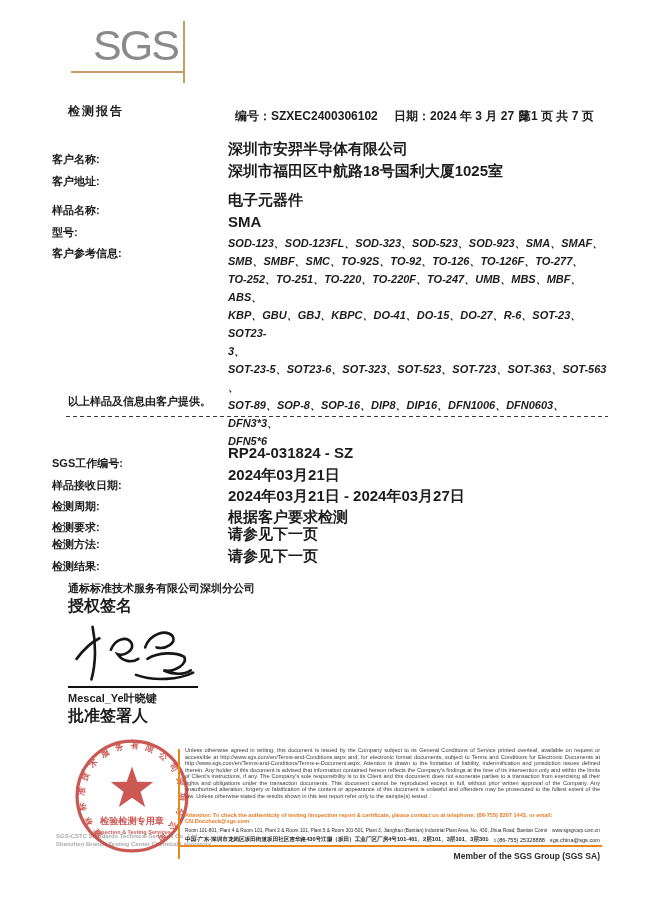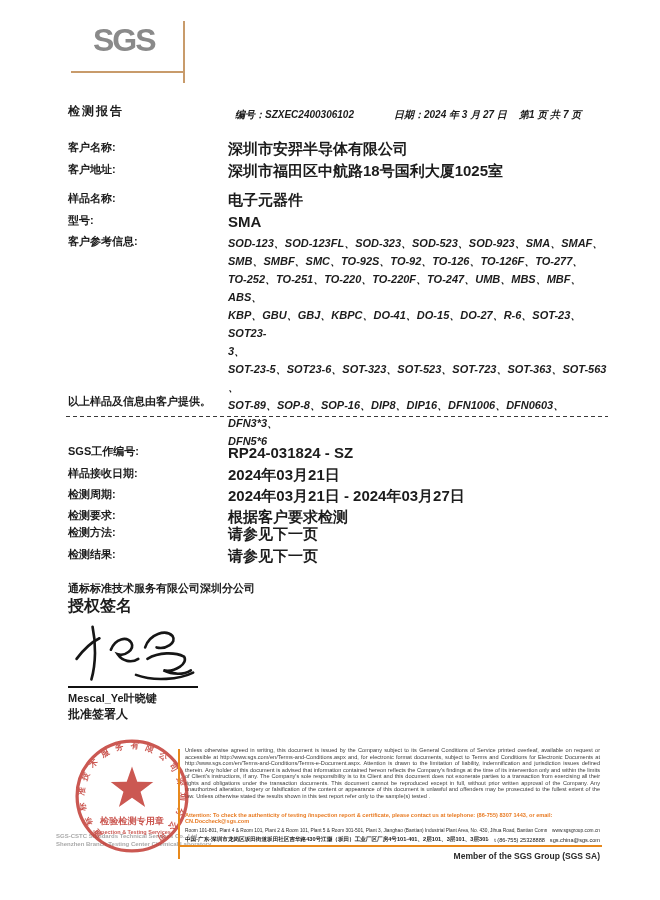--- a/index.html
+++ b/index.html
@@ -6,53 +6,53 @@
   html,body { background:#ffffff; }
   body {
     width:660px; height:900px; position:relative; overflow:hidden;
     font-family:"Liberation Sans","DejaVu Sans",sans-serif;
     color:#1c1c1c;
   }
   .abs { position:absolute; }
 
   
   .logo-text {
-    left:93px; top:24px; font-size:32px; font-weight:bold;
+    left:93px; top:24px; font-size:43px; font-weight:normal;
     color:#8a8a8a; letter-spacing:-2px; line-height:1;
   }
   .logo-hline { left:71px; top:71px; width:114px; height:2px; background:#c89b6b; }
   .logo-vline { left:183px; top:21px; width:2px; height:62px; background:#c89b6b; }
 
   
   .report-title { left:68px; top:103px; font-size:12px; font-weight:bold; letter-spacing:2px; }
-  .hdr { top:108px; font-size:10px; font-weight:bold; white-space:nowrap;font-style:italic; }
+  .hdr { top:108px; font-size:12px; font-weight:bold; white-space:nowrap; }
   .hdr-number { left:235px; }
   .hdr-date   { left:394px; }
   .hdr-pages  { left:519px; }
 
   
-  .flabel { left:68px;  font-size:11px; font-weight:bold; white-space:nowrap; }
+  .flabel { left:52px;  font-size:11px; font-weight:bold; white-space:nowrap;margin-top:12px; }
   .fvalue { left:228px; font-size:15px; font-weight:bold; white-space:nowrap; }
   .ref-lines {
     left:228px; top:234px; width:380px;
     font-size:11px; font-weight:bold; line-height:18px; white-space:pre-line;font-style:italic;
   }
   .note { left:68px; top:394px; font-size:11px; font-weight:bold; }
   .dashes {
     left:66px; top:416px; width:542px; height:1px;
     background:repeating-linear-gradient(90deg,#3a3a3a 0 4px,transparent 4px 7px);
   }
 
   
   .company-line  { left:68px; top:581px; font-size:11px; font-weight:bold; }
   .sign-label    { left:68px; top:596px; font-size:16px; font-weight:bold; }
   .sig-svg       { left:66px; top:620px; }
   .sig-underline { left:68px; top:686px; width:130px; height:2px; background:#111; }
   .signer-name   { left:68px; top:691px; font-size:11px; font-weight:bold; }
-  .signer-role   { left:68px; top:706px; font-size:12px; font-weight:bold; }
+  .signer-role   { left:68px; top:706px; font-size:16px; font-weight:bold; }
 
   
   .lab-gray {
     left:56px; top:833px; width:160px; font-size:6px; line-height:7.5px;
     color:#a9a9a9; font-weight:bold; z-index:1;
   }
   .stamp { left:72px; top:736px; width:120px; height:120px; opacity:.85; z-index:2; }
   .foot-vline { left:178px; top:749px; width:2px; height:110px; background:#e8891c; z-index:3; }
   .foot-hline { left:178px; top:845px; width:424px; height:2px; background:#e8891c; z-index:3; }
 

